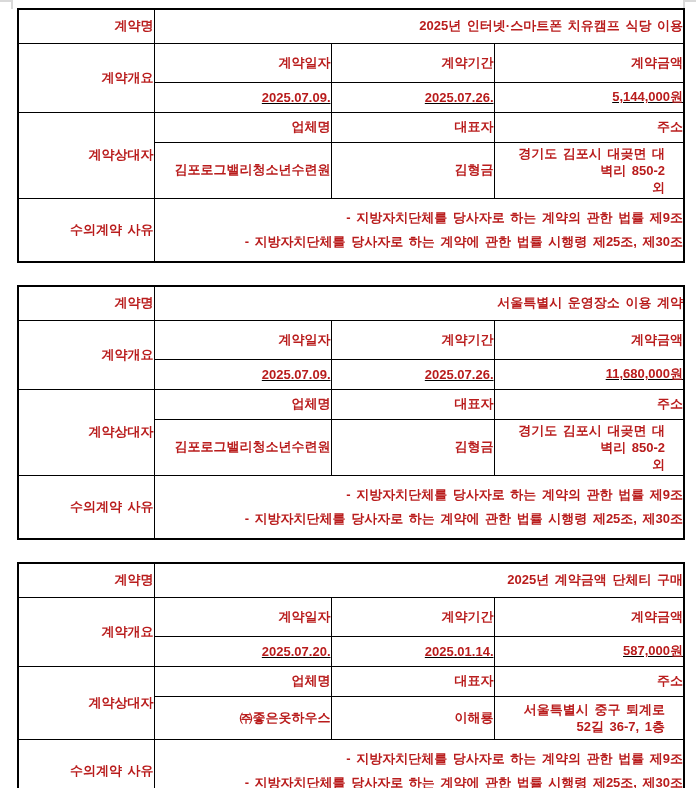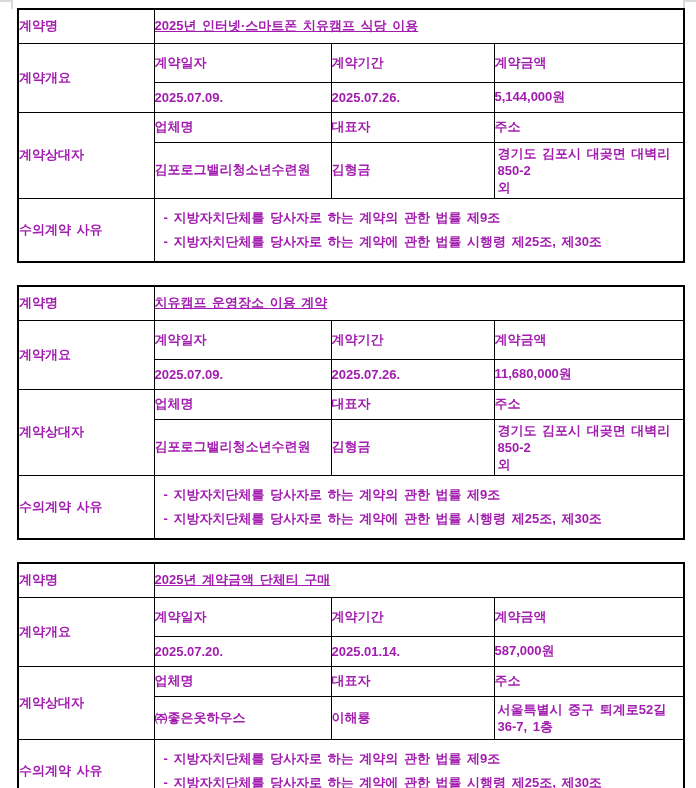--- a/index.html
+++ b/index.html
@@ -32,37 +32,37 @@
   }
   table.contract {
     border-collapse: collapse;
     table-layout: fixed;
     width: 666px;
     margin-bottom: 22px;
     border: 2px solid #000;
   }
   table.contract td {
     border: 1px solid #000;
-    text-align: left;
+    text-align: right;
     vertical-align: middle;
     font-size: 13px;
     font-weight: bold;
-    color: #a21caf;
+    color: #b91c1c;
     word-spacing: 2px;
     overflow: hidden;
   }
   .h-name    { height: 34px; }
   .h-subhead { height: 39px; }
-  .h-subval  { height: 30px; }
+  .h-subval  { height: 30px; text-decoration: underline; }
   .h-phead   { height: 30px; }
   .h-pval    { height: 43px; }
   .h-reason  { height: 64px; margin-left: 34px; }
 
-  td.title-cell { word-spacing: 3px; text-decoration: underline; }
-  td.addr-cell  { font-size: 12px; line-height: 17px; padding: 2px 3px; }
+  td.title-cell { word-spacing: 3px; }
+  td.addr-cell  { font-size: 12px; line-height: 17px; padding: 2px 18px; }
   td.reason-cell {
     text-align: left;
     padding-left: 9px;
     word-spacing: 3px;
   }
   td.reason-cell .reason-line { line-height: 24px; }
 </style>
 </head>
 <body>
 
@@ -121,21 +121,21 @@
   <table class="contract">
     <colgroup>
         <col style="width:136px">
         <col style="width:177px">
         <col style="width:163px">
         <col style="width:190px">
       </colgroup>
     <tbody>
         <tr class="h-name">
       <td>계약명</td>
-      <td colspan="3" class="title-cell">치유캠프 운영장소 이용 계약</td>
+      <td colspan="3" class="title-cell">서울특별시 운영장소 이용 계약</td>
     </tr>
     <tr class="h-subhead">
       <td rowspan="2">계약개요</td>
       <td>계약일자</td>
       <td>계약기간</td>
       <td>계약금액</td>
     </tr>
     <tr class="h-subval">
       <td>2025.07.09.</td>
       <td>2025.07.26.</td>

